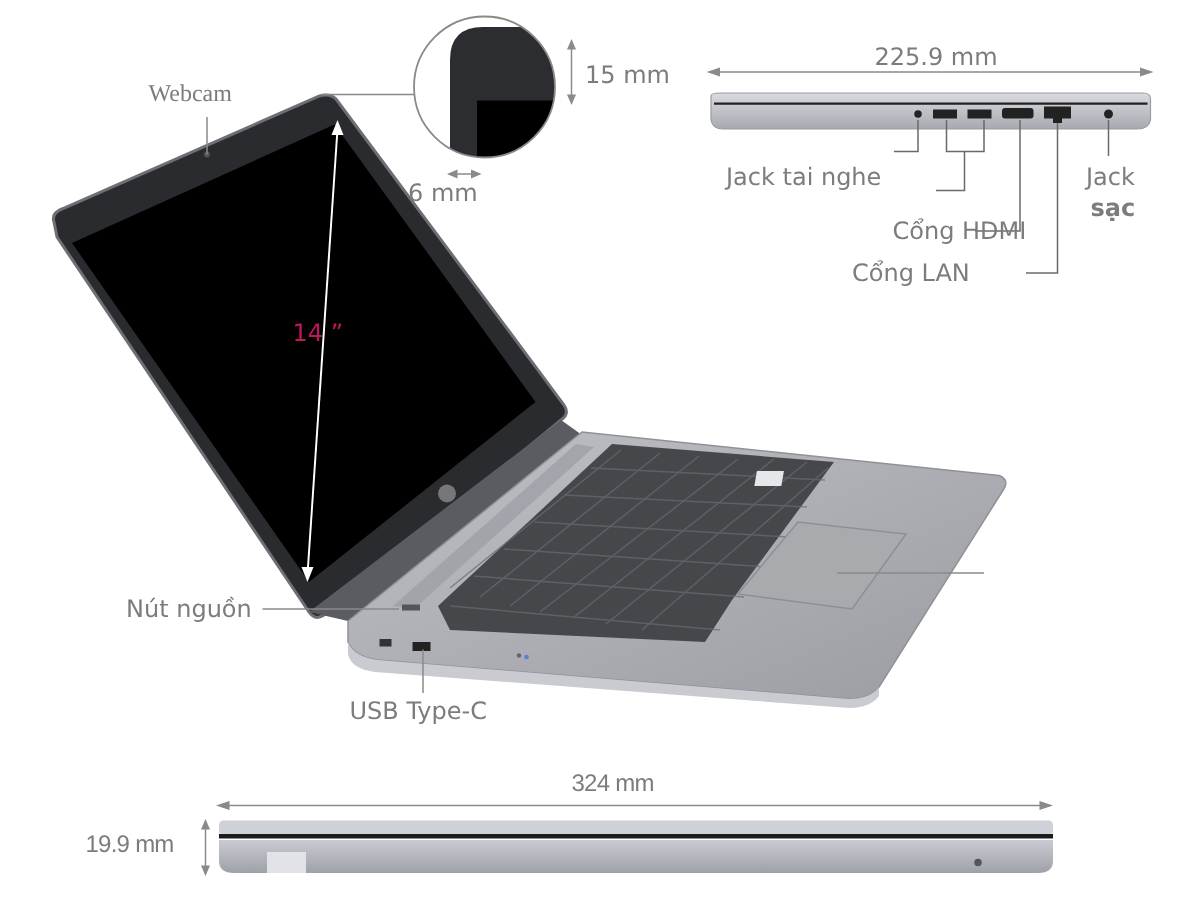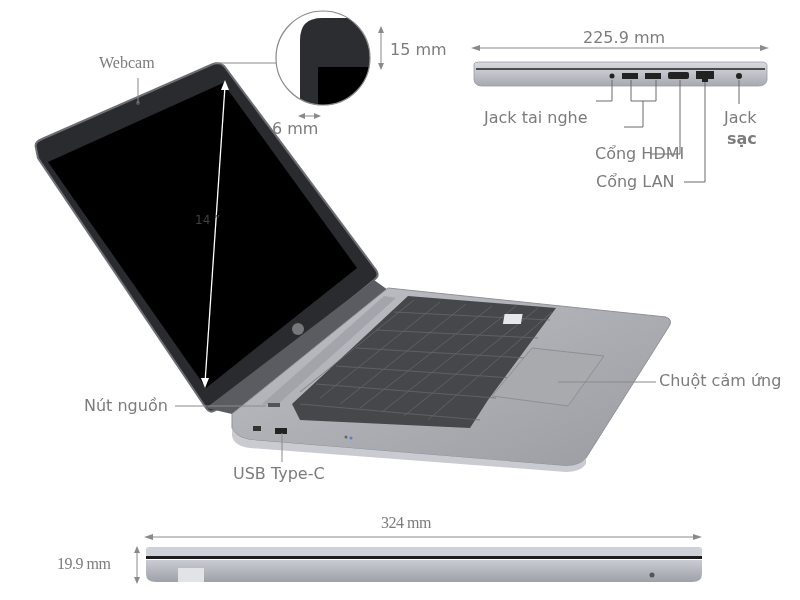--- a/index.html
+++ b/index.html
@@ -1,21 +1,21 @@
 <!DOCTYPE html>
 <html><head>
 <meta charset="utf-8">
 <style>
   html, body { margin:0; padding:0; background:#ffffff; }
   #stage { position:relative; width:800px; height:600px; overflow:hidden; background:#fff;
            font-family:"DejaVu Sans","Liberation Sans",sans-serif; color:#7a7a7a; }
   svg.art { position:absolute; left:0; top:0; }
   .lbl { position:absolute; font-size:16px; color:#7c7c7c; white-space:nowrap; line-height:1; }
-  .lbl.white { color:#404040; font-size:12px; }
-  .lbl.narrow { font-family:Liberation Serif, serif; letter-spacing:-0.5px;text-align:right; }
+  .lbl.white { color:#be185d; font-size:16px; }
+  .lbl.narrow { font-family:Liberation Sans, sans-serif; letter-spacing:-0.5px;text-align:right; }
 </style>
 </head>
 <body>
 
 <div id="stage">
 
   <svg class="art" width="800" height="600" viewBox="0 0 800 600">
     <defs>
       <linearGradient id="deck" x1="0" y1="0" x2="1" y2="1">
         <stop offset="0" stop-color="#bfc1c6"></stop>
@@ -155,23 +155,22 @@
   </svg>
 
   <div class="lbl" style="left:99px;top:55px;font-family:Liberation Serif, serif;">Webcam</div>
   <div class="lbl white" style="left:195px;top:214px;">14 ”</div>
   <div class="lbl" style="left:390px;top:42px;">15 mm</div>
   <div class="lbl" style="left:272px;top:121px;">6 mm</div>
 
   <div class="lbl" style="left:583px;top:30px;">225.9 mm</div>
   <div class="lbl" style="left:484px;top:93px;margin-top:17px;">Jack tai nghe</div>
   <div class="lbl" style="left:547px;top:146px;margin-left:48px;">Cổng HDMI</div>
-  <div class="lbl" style="left:596px;top:174px;text-align:center;">Cổng LAN</div>
+  <div class="lbl" style="left:568px;top:174px;text-align:center;">Cổng LAN</div>
   <div class="lbl" style="left:724px;top:110px;">Jack</div>
   <div class="lbl" style="left:727px;top:131px;font-weight:bold;">sạc</div>
 
   <div class="lbl" style="left:84px;top:398px;">Nút nguồn</div>
   <div class="lbl" style="left:233px;top:466px;">USB Type-C</div>
-  <div class="lbl" style="left:659px;top:373px;">Chuột cảm ứng</div>
 
   <div class="lbl narrow" style="left:381px;top:515px;">324 mm</div>
   <div class="lbl narrow" style="left:57px;top:556px;">19.9 mm</div>
 </div>
 
 </body></html>

